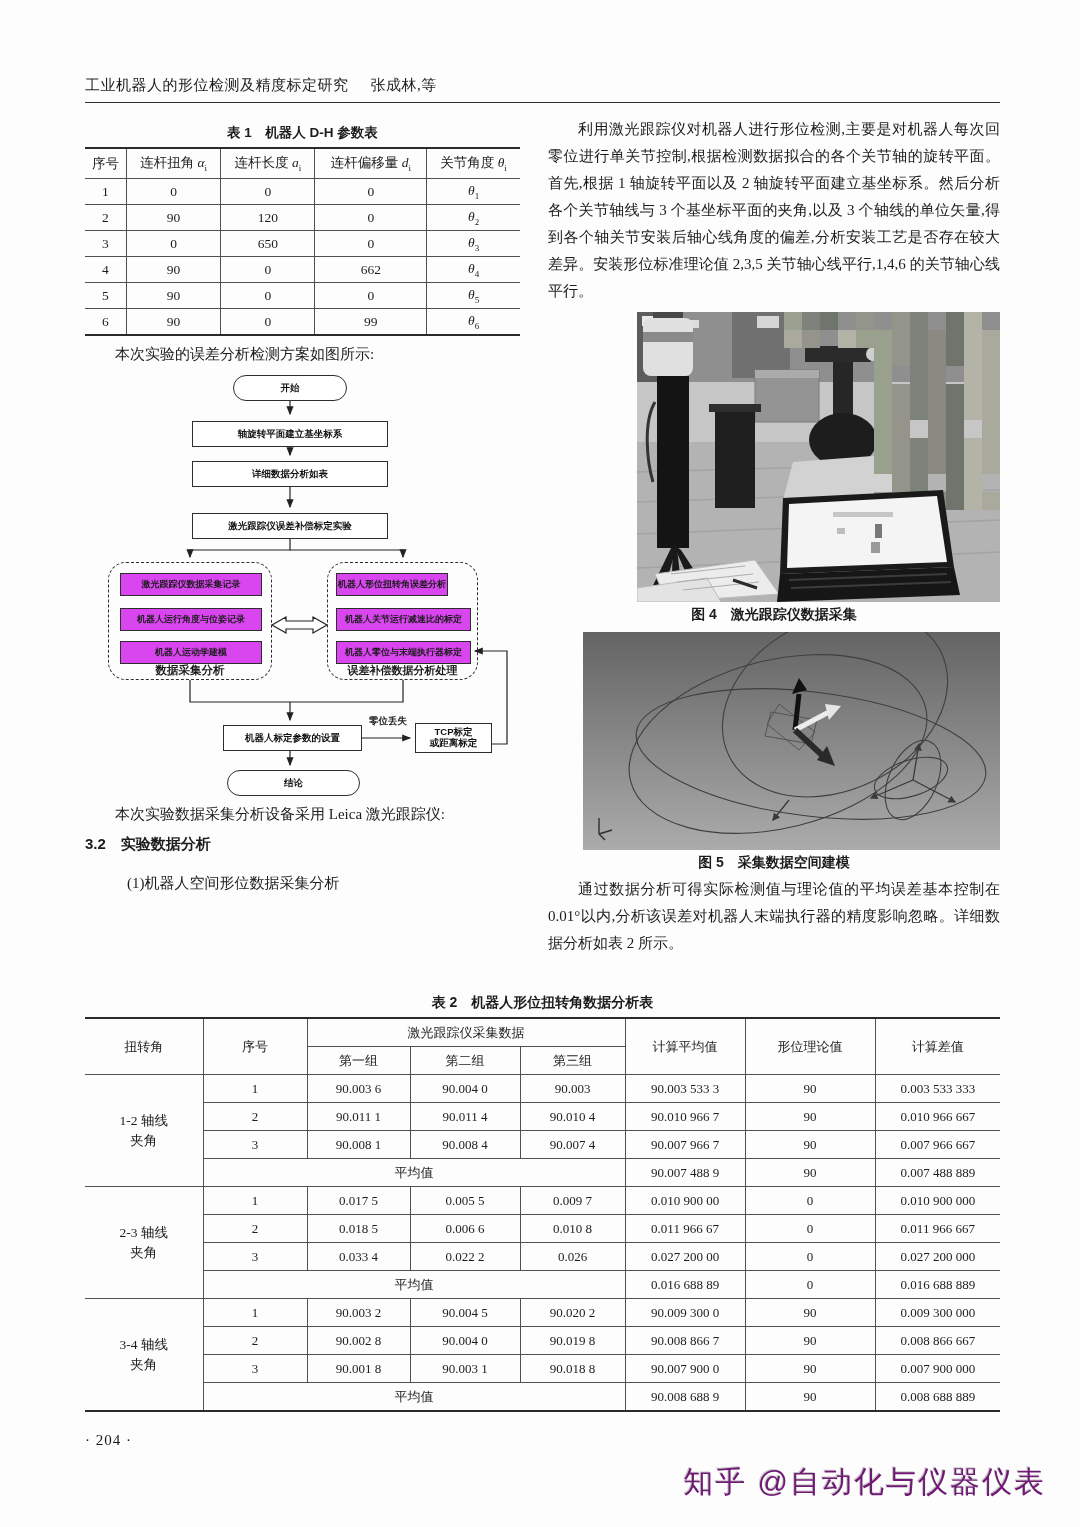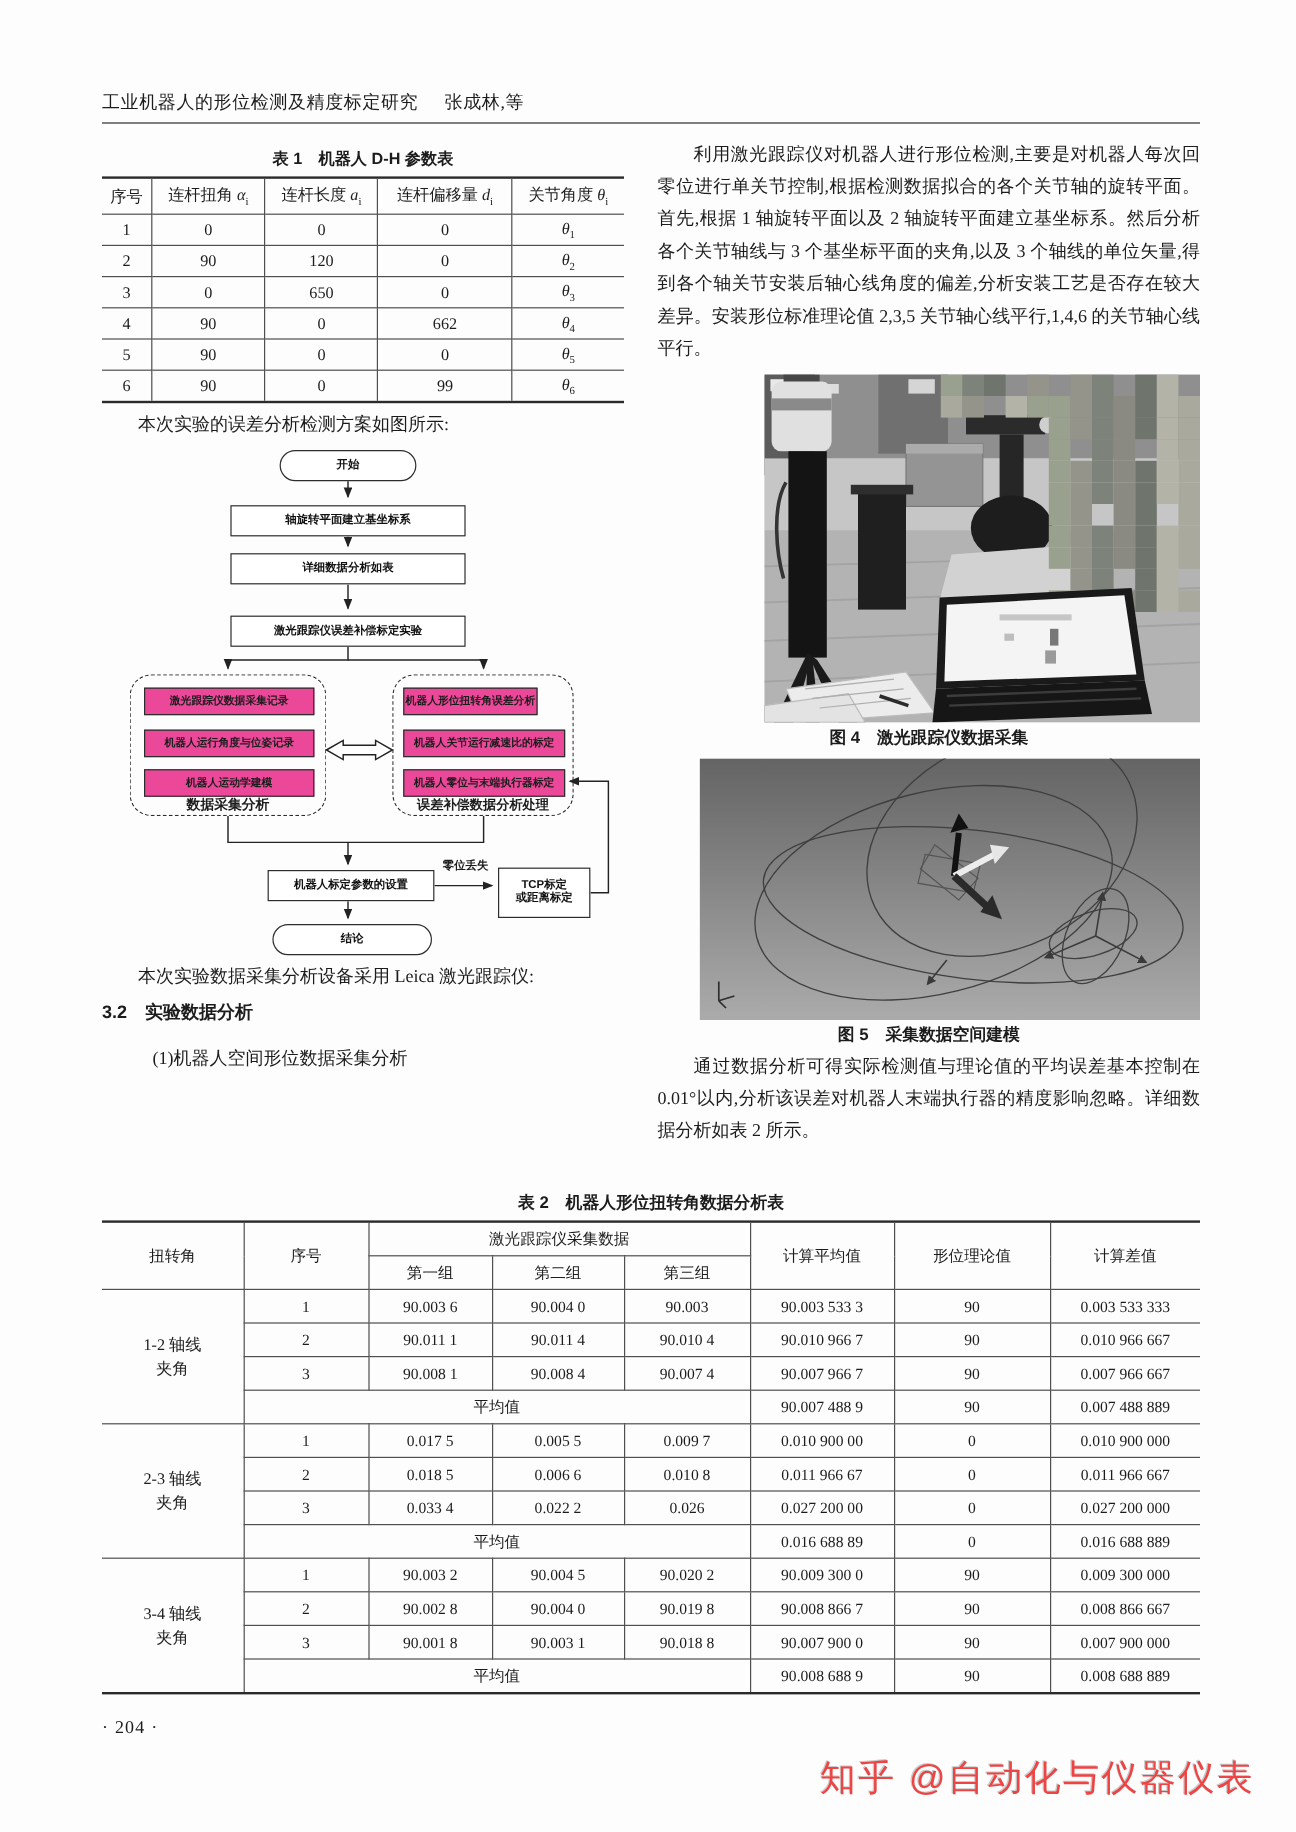--- a/index.html
+++ b/index.html
@@ -31,34 +31,34 @@
           font-size:14px;text-align:center;margin:4px 0;}
   
   .fc{position:relative;width:435px;height:430px;margin-top:2px;
       font-family:"Liberation Sans","DejaVu Sans",sans-serif;}
   .fc-svg{position:absolute;left:0;top:0;}
   .fc-node{position:absolute;border:1px solid #2d2d2d;background:#fff;display:flex;
            align-items:center;justify-content:center;text-align:center;
            font-size:9.5px;font-weight:bold;color:#111;line-height:1.15;box-sizing:border-box;}
   .fc-oval{border-radius:14px;}
   .fc-group{position:absolute;border:1.6px dashed #2d2d2d;border-radius:18px;box-sizing:border-box;}
-  .fc-gbox{position:absolute;border:1px solid #2d2d2d;background:#ec4899;display:flex;align-items:center;
+  .fc-gbox{position:absolute;border:1px solid #2d2d2d;background:#d946ef;display:flex;align-items:center;
            justify-content:center;text-align:center;font-size:9px;font-weight:bold;box-sizing:border-box;}
   .fc-glabel{position:absolute;width:100%;text-align:center;font-size:11.5px;font-weight:bold;}
   .fc-flag{position:absolute;font-size:9.5px;font-weight:bold;text-align:center;}
   
   .fig{display:block;}
   
   .t2-block{position:absolute;left:85px;top:986px;width:915px;}
   #t2 th,#t2 td{height:27px;font-size:13px;}
   #t2 .angle div{line-height:20px;font-size:13.5px;}
   
   .pagenum{position:absolute;left:85px;top:1432px;font-size:15px;letter-spacing:1px;}
   .watermark{position:absolute;right:34px;top:1462px;font-size:30px;letter-spacing:2px;
-             color:#ef4444;font-family:"Liberation Sans","DejaVu Sans",sans-serif;
+             color:#701a75;font-family:"Liberation Sans","DejaVu Sans",sans-serif;
              text-shadow:-1px -1px 0 #c9c9c9,1px 1px 0 #ffffff;}
 </style>
 </head>
 <body>
 
 <div class="page">
 
   <div class="hdr">
     <span>工业机器人的形位检测及精度标定研究</span><span class="authors">张成林,等</span>
   </div>
@@ -167,21 +167,21 @@
 
       <div class="fc-group" style="left:242px;top:192px;width:151px;height:118px">
         <div class="fc-gbox" style="left:8px;top:10px;width:112px;height:23px">机器人形位扭转角误差分析</div>
         <div class="fc-gbox" style="left:8px;top:45px;width:135px;height:23px">机器人关节运行减速比的标定</div>
         <div class="fc-gbox" style="left:8px;top:78px;width:135px;height:23px">机器人零位与末端执行器标定</div>
         <div class="fc-glabel" style="top:100px;font-size:11px">误差补偿数据分析处理</div>
       </div>
 
       <div class="fc-node" style="left:138px;top:355px;width:139px;height:26px">机器人标定参数的设置</div>
       <div class="fc-flag" style="left:280px;top:345px;width:46px">零位丢失</div>
-      <div class="fc-node" style="left:330px;top:353px;width:77px;height:42px;flex-direction:column">
+      <div class="fc-node" style="left:330px;top:353px;width:77px;height:30px;flex-direction:column">
         <div>TCP标定</div>
         <div>或距离标定</div>
       </div>
       <div class="fc-node fc-oval" style="left:142px;top:400px;width:133px;height:26px">结论</div>
     </div>
 
     <p class="line">本次实验数据采集分析设备采用 Leica 激光跟踪仪:</p>
     <p class="sec-head">3.2　实验数据分析</p>
     <p class="line" style="margin:12px">(1)机器人空间形位数据采集分析</p>
   </div>

